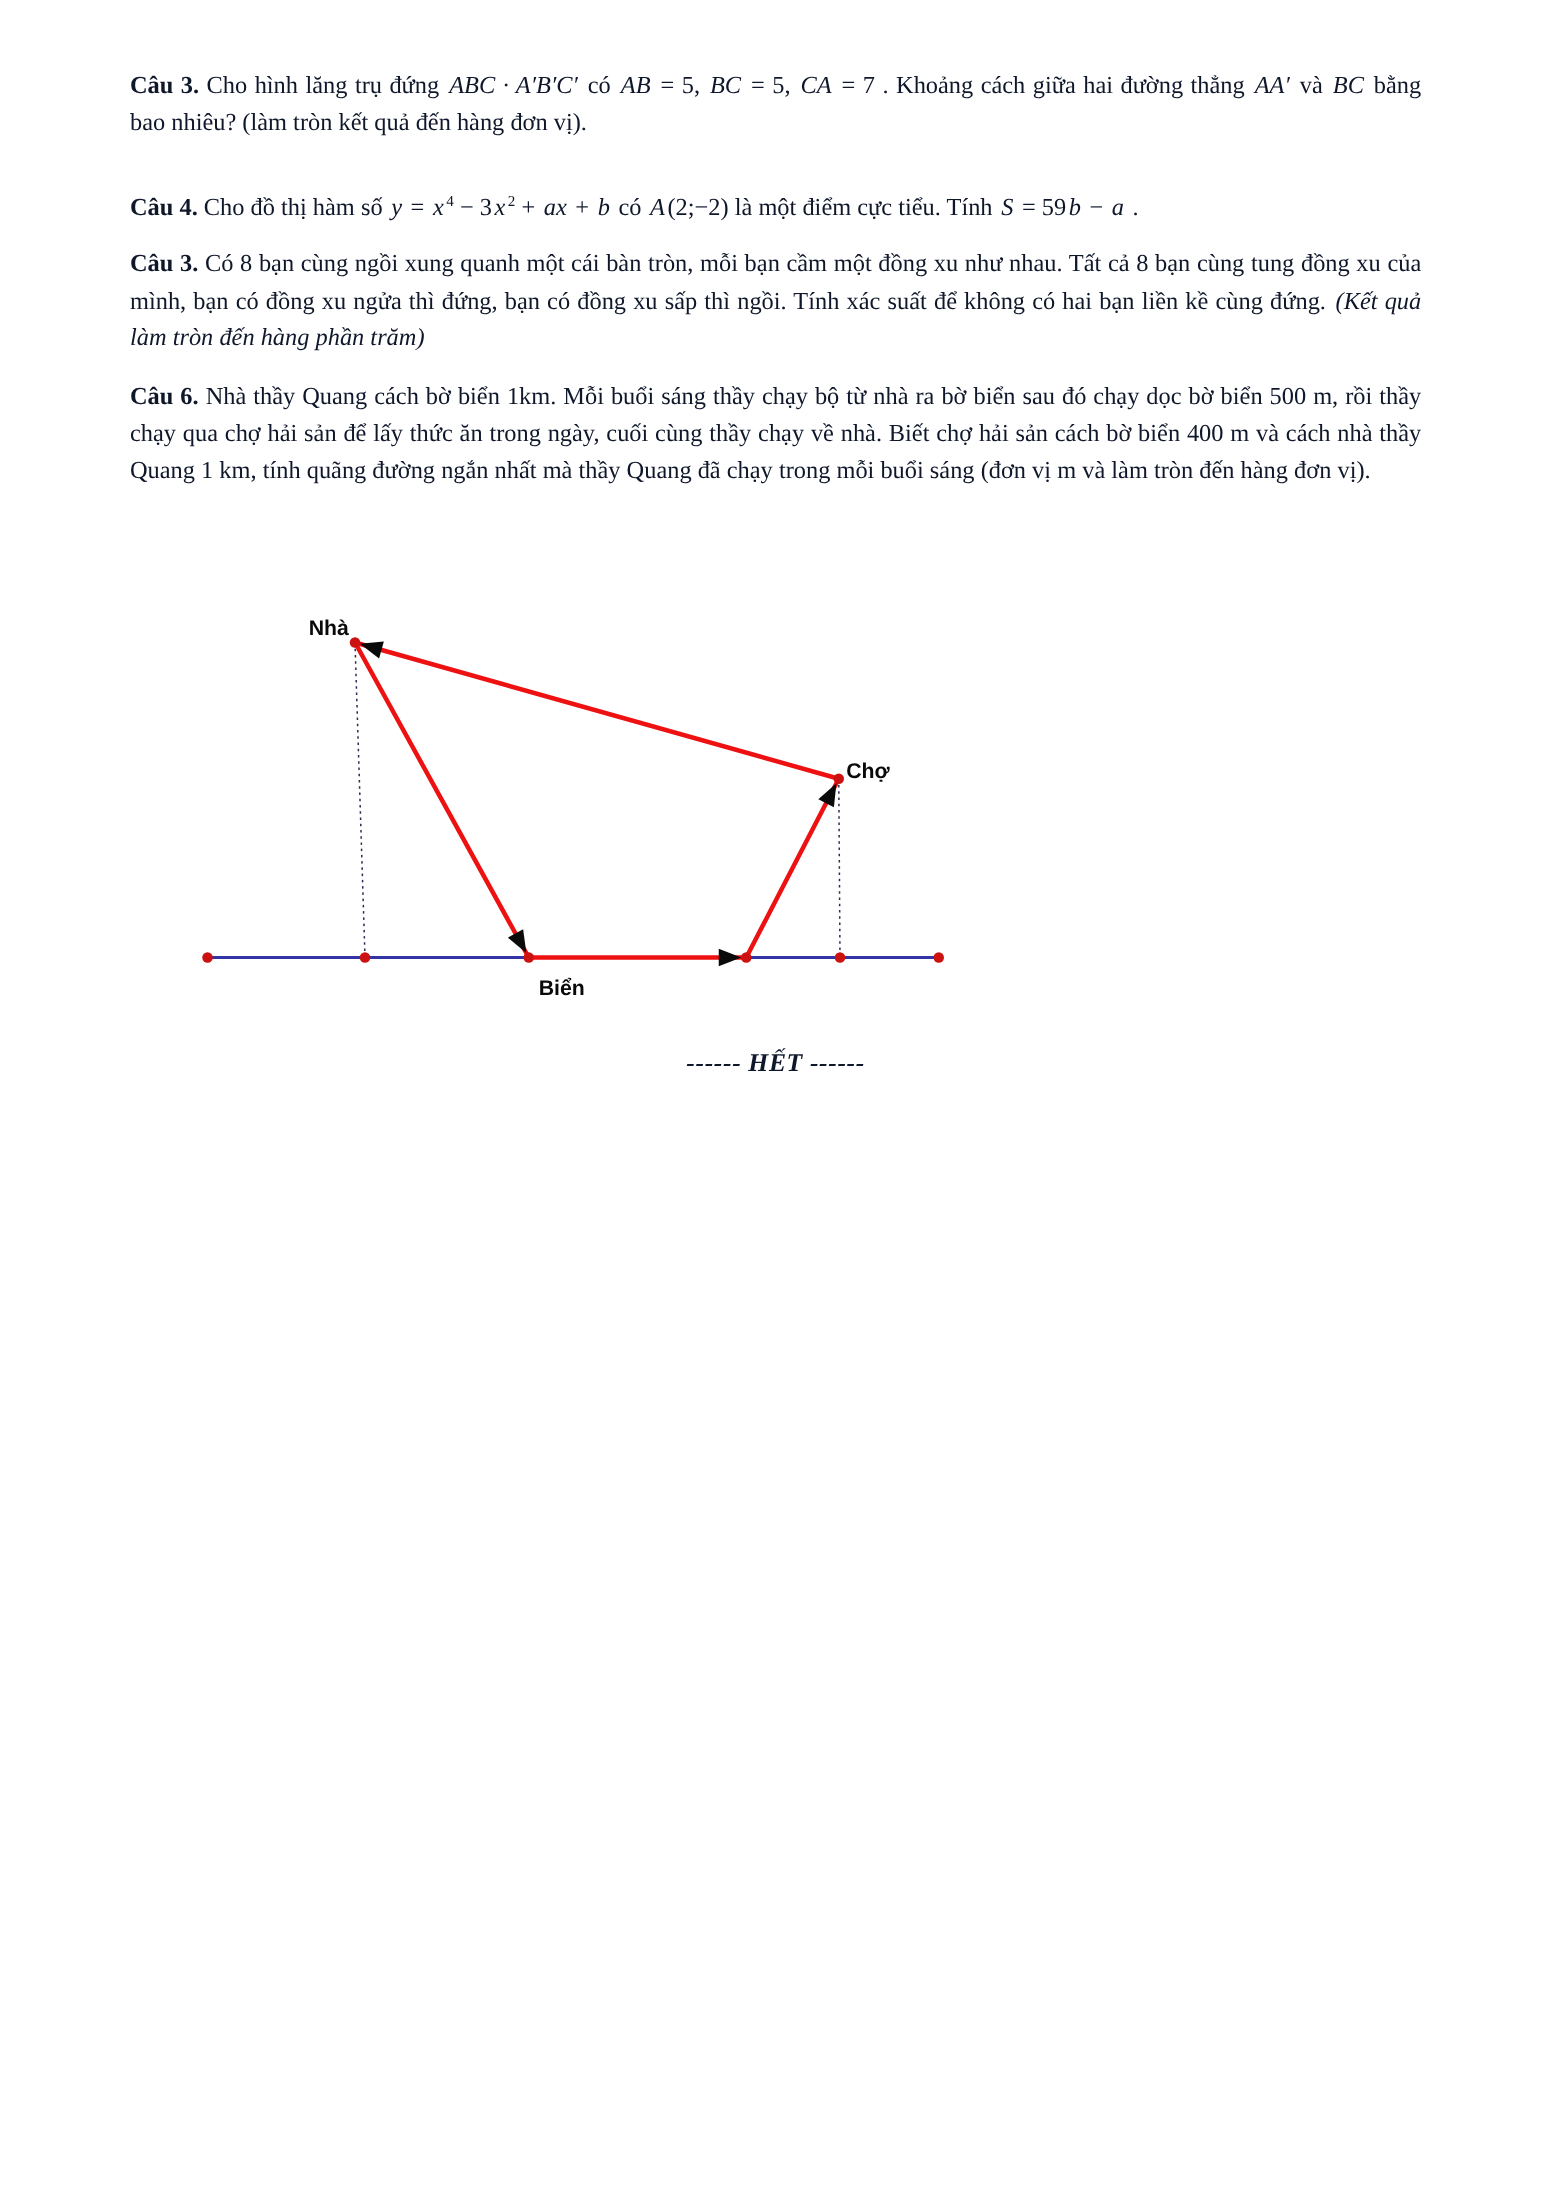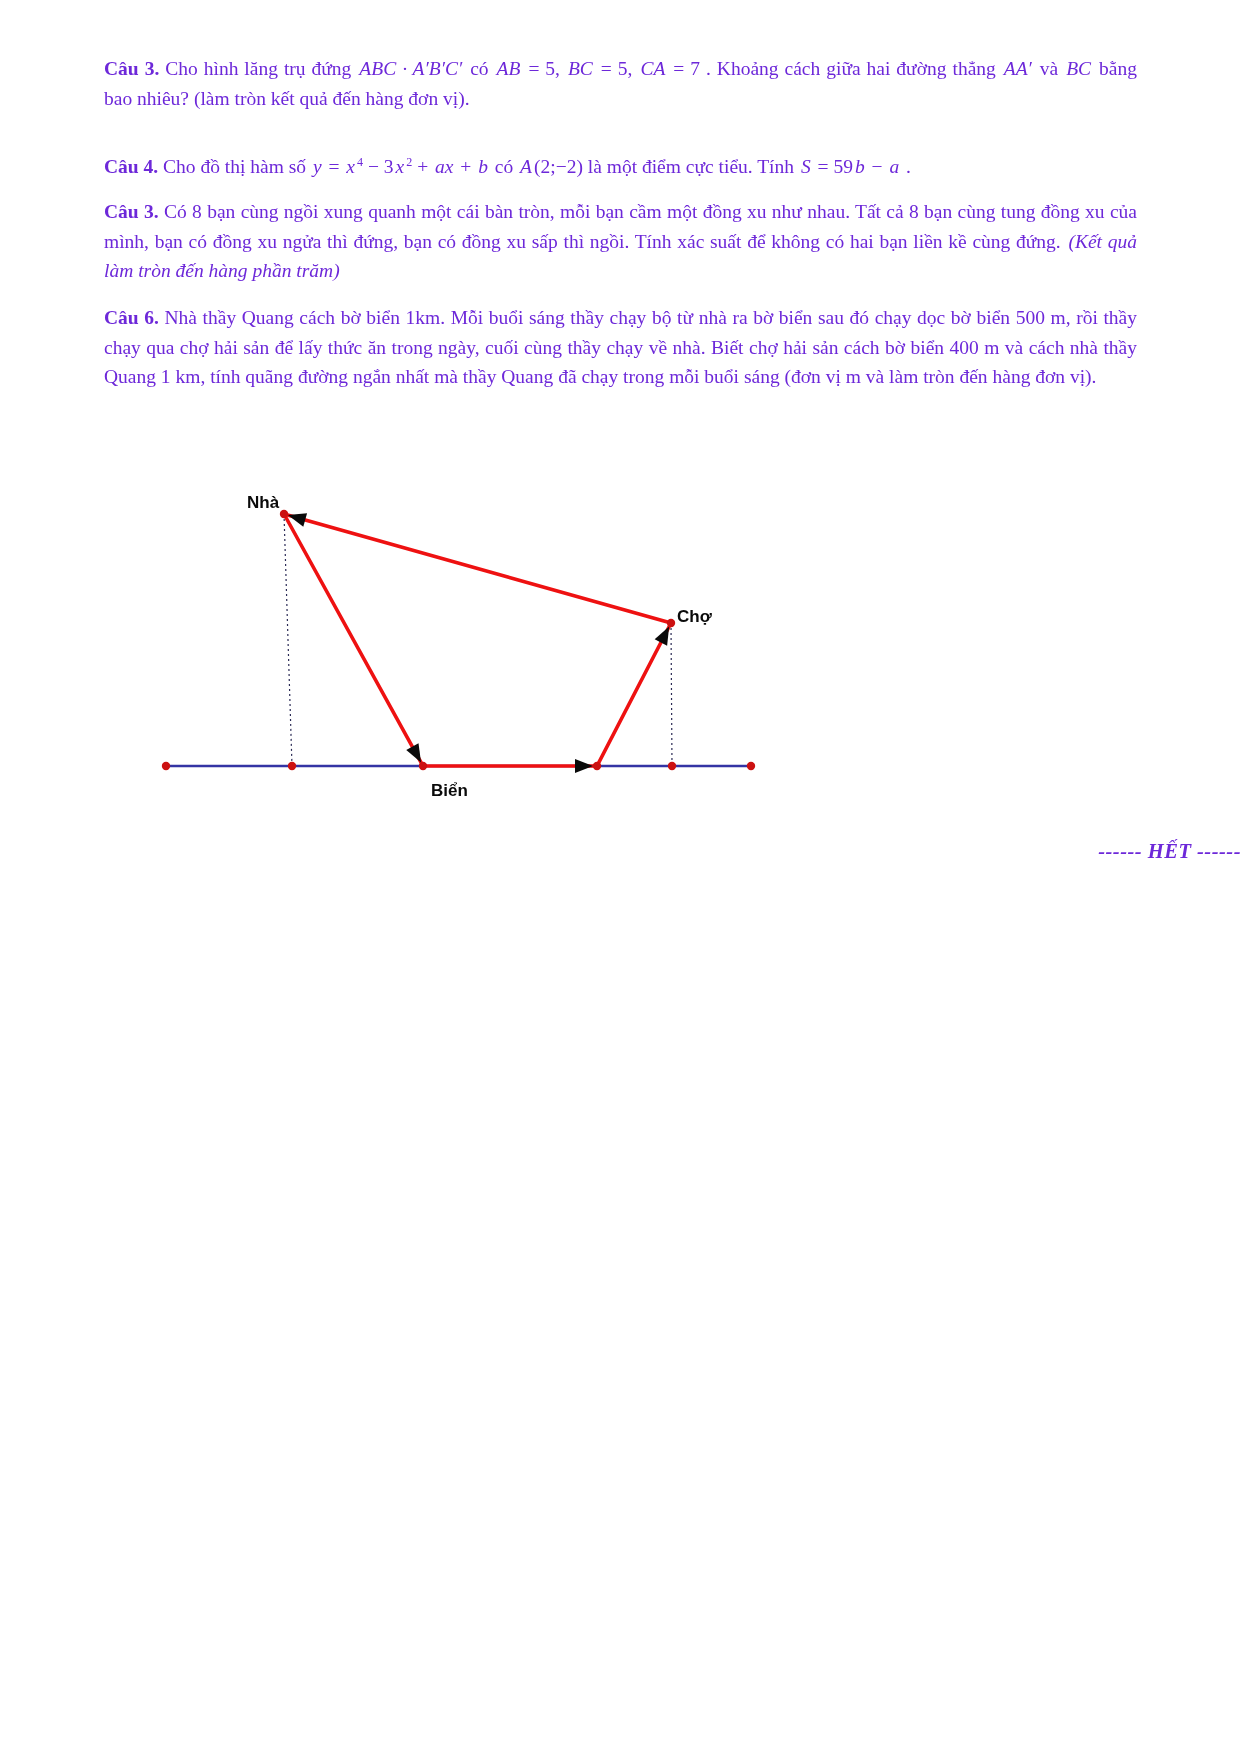--- a/index.html
+++ b/index.html
@@ -1,21 +1,21 @@
 <!DOCTYPE html>
 <html lang="vi"><head>
 <meta charset="utf-8">
 <style>
   html,body{margin:0;padding:0;background:#ffffff;}
   .page{
     position:relative;
     width:1241px;height:1272px;
     background:#ffffff;
     font-family:"Liberation Serif", serif;
-    color:#6d28d9;
+    color:#0f172a;
     overflow:hidden;
   }
   .q{
     position:absolute;
     left:104px;width:1033px;
     font-size:19.5px;line-height:29.5px;
     text-align:justify;
     margin:0;
   }
   #q3{top:54px;}
@@ -28,21 +28,21 @@
   #beach-figure{
     position:absolute;left:140px;top:440px;
     width:660px;height:380px;
   }
   .fig-label{
     font-family:"Liberation Sans", sans-serif;
     font-weight:bold;font-size:17px;fill:#0a0a0a;
   }
   .end-marker{
     position:absolute;top:840px;left:0;width:100%;
-    text-align:right;
+    text-align:center;
     font-weight:bold;font-style:italic;
     font-size:20.5px;letter-spacing:0.5px;
   }
   .footer-rule{
     position:absolute;top:1662px;left:104px;width:1033px;
     border-top:2px solid #1b1b1b;height:0;
   }
   .footer-text{
     position:absolute;top:1671px;
     font-size:19.5px;

